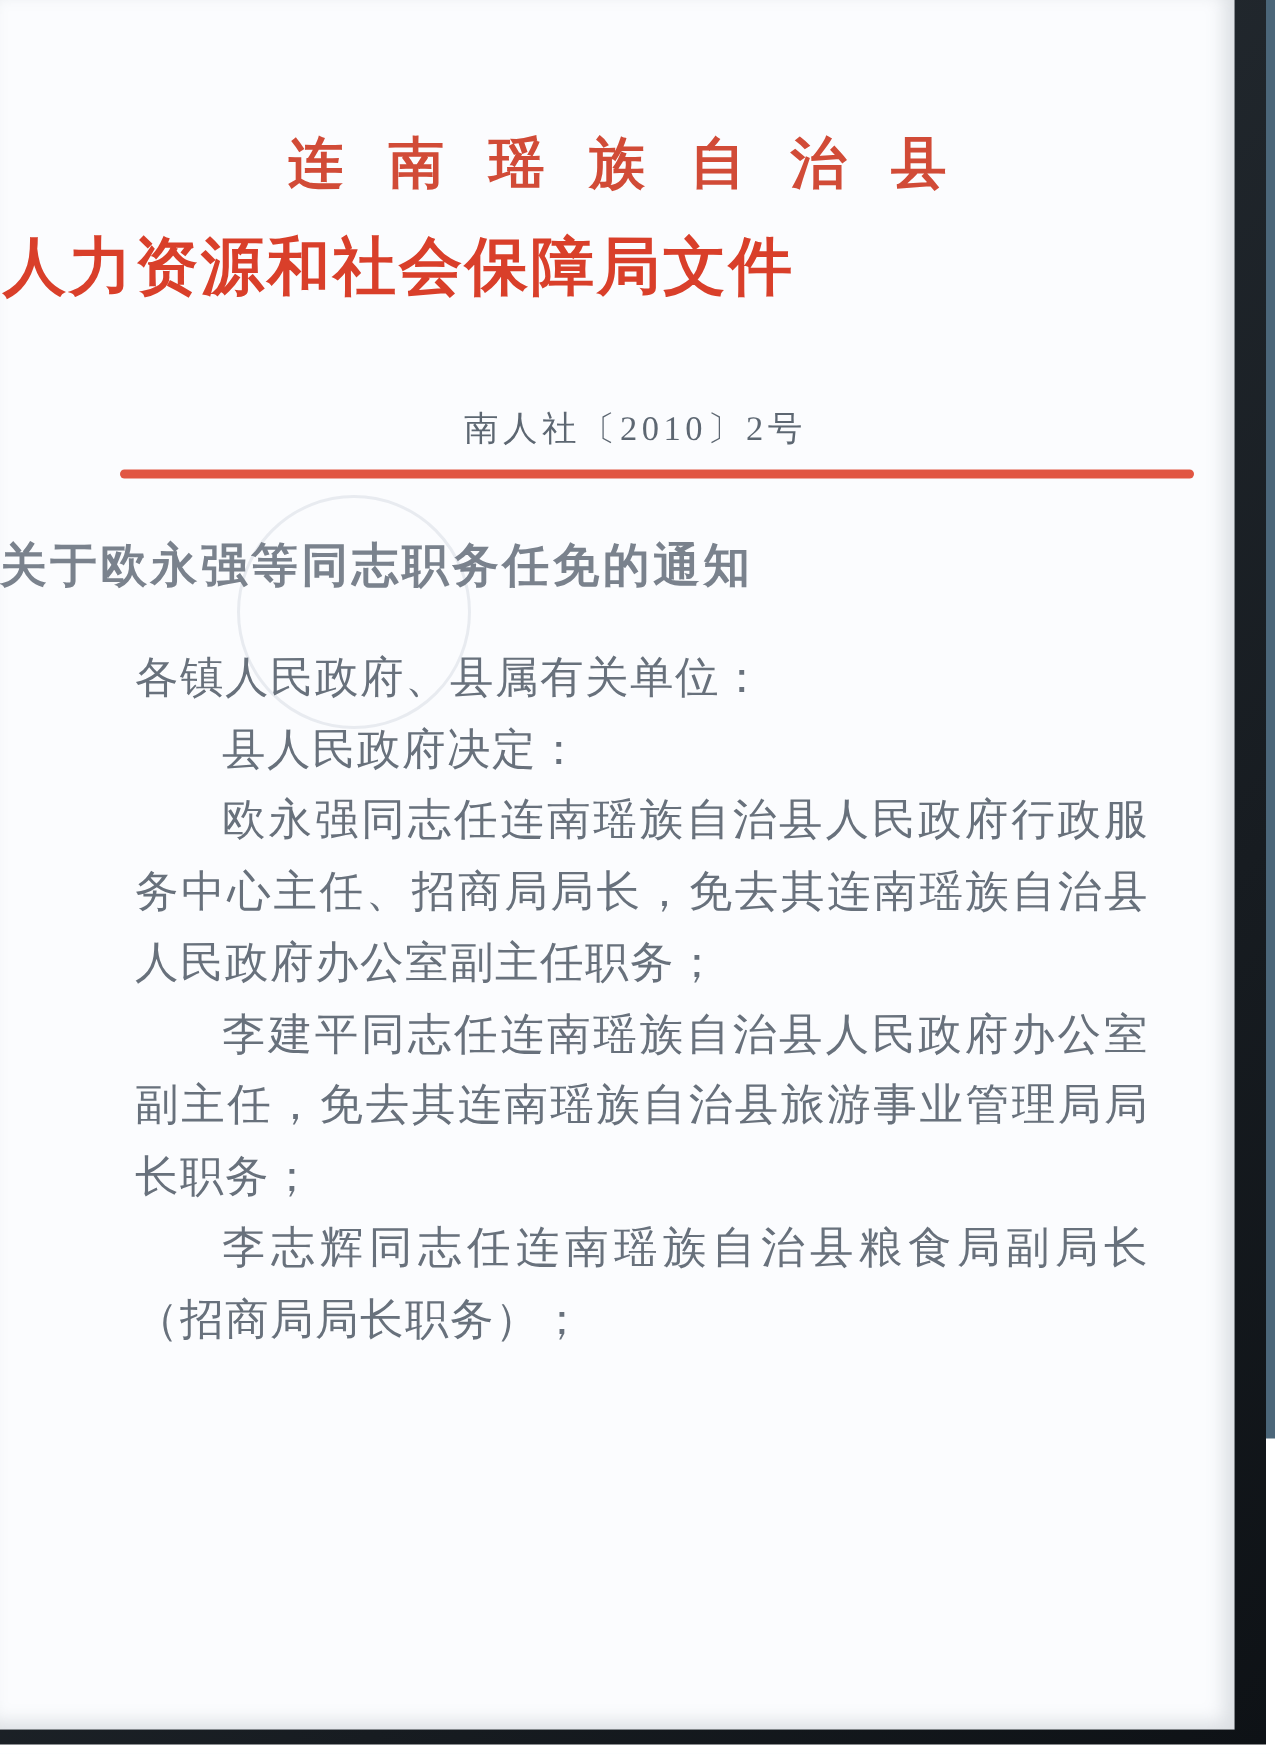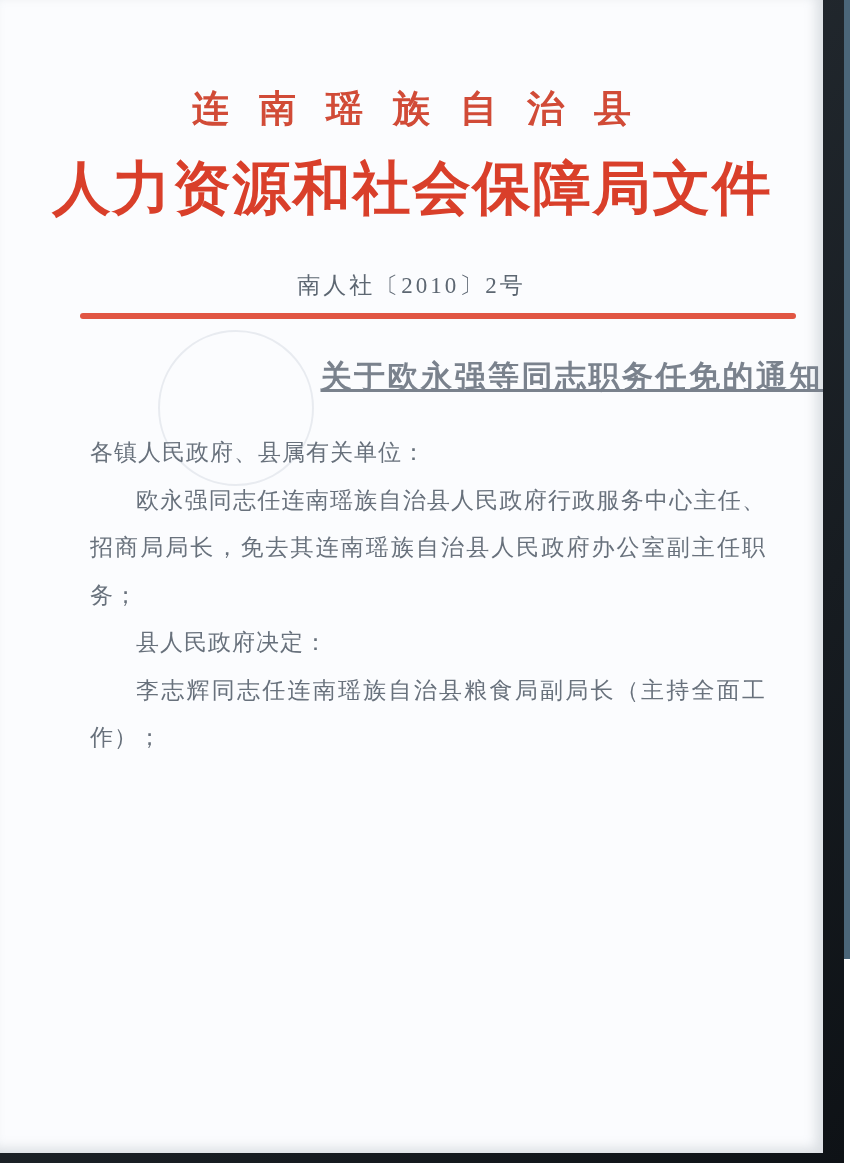--- a/index.html
+++ b/index.html
@@ -32,49 +32,48 @@
   }
   .issuer {
     position: absolute; top: 84px; left: 0; width: 100%;
     text-align: center;
     font-size: 37px; font-weight: bold;
     letter-spacing: 30px; text-indent: 30px;
     color: var(--header-red, #d14b37);
   }
   .header-title {
     position: absolute; top: 150px; left: 0; width: 100%;
-    text-align: center;
-    font-size: 58px; font-weight: bold;
+    font-size: 42px; font-weight: bold;
     letter-spacing: 2px; text-indent: 2px;
     color: var(--title-red, #d93f2a);
   }
   .doc-number {
     position: absolute; top: 270px; left: 0; width: 100%;
     text-align: center;
     font-size: 23px; letter-spacing: 3px;
     color: var(--doc-number-color, #5d6772);
+    padding-left: 12px;
   }
   .red-rule {
     position: absolute; top: 313px; left: 80px;
     width: 716px; height: 6px;
     border-radius: 3px;
     background: var(--line-red, #e15643);
   }
   .doc-title {
     position: absolute; top: 356px; left: 0; width: 100%;
-    text-align: right; margin: 0;
+    text-align: left; margin: 0;
     font-size: 31px; font-weight: 600;
     letter-spacing: 2.5px;
     color: var(--doc-title-color, #7a828d);
-    text-decoration: underline;
   }
   .body-text {
     position: absolute; top: 429px; left: 90px;
     width: 676px;
-    font-size: 23px; line-height: 47.5px;
+    font-size: 29px; line-height: 47.5px;
     letter-spacing: 1px;
     text-align: justify;
     color: var(--body-color, #68717c);
   }
   .body-text p { margin: 0; text-indent: 2em; }
   .body-text p.salutation { text-indent: 0; }
 </style>
 </head>
 <body>
 
@@ -88,18 +87,19 @@
     <div class="header-title">人力资源和社会保障局文件</div>
 
     <div class="doc-number">南人社〔2010〕2号</div>
 
     <div class="red-rule"></div>
 
     <h1 class="doc-title">关于欧永强等同志职务任免的通知</h1>
 
     <div class="body-text">
       <p class="salutation">各镇人民政府、县属有关单位：</p>
+      <p class="para">县人民政府决定：</p>
       <p class="para">欧永强同志任连南瑶族自治县人民政府行政服务中心主任、招商局局长，免去其连南瑶族自治县人民政府办公室副主任职务；</p>
-      <p class="para">县人民政府决定：</p>
-      <p class="para">李志辉同志任连南瑶族自治县粮食局副局长（主持全面工作）；</p>
+      <p class="para">李建平同志任连南瑶族自治县人民政府办公室副主任，免去其连南瑶族自治县旅游事业管理局局长职务；</p>
+      <p class="para">李志辉同志任连南瑶族自治县粮食局副局长（招商局局长职务）；</p>
     </div>
   </div>
 </div>
 
 </body></html>

